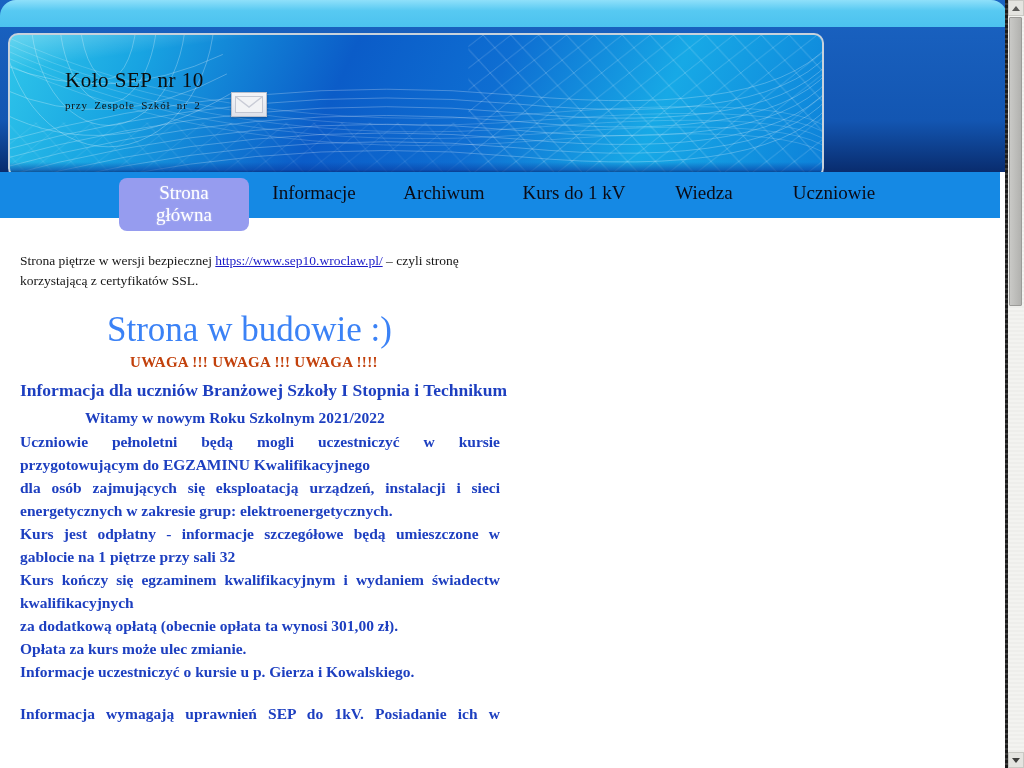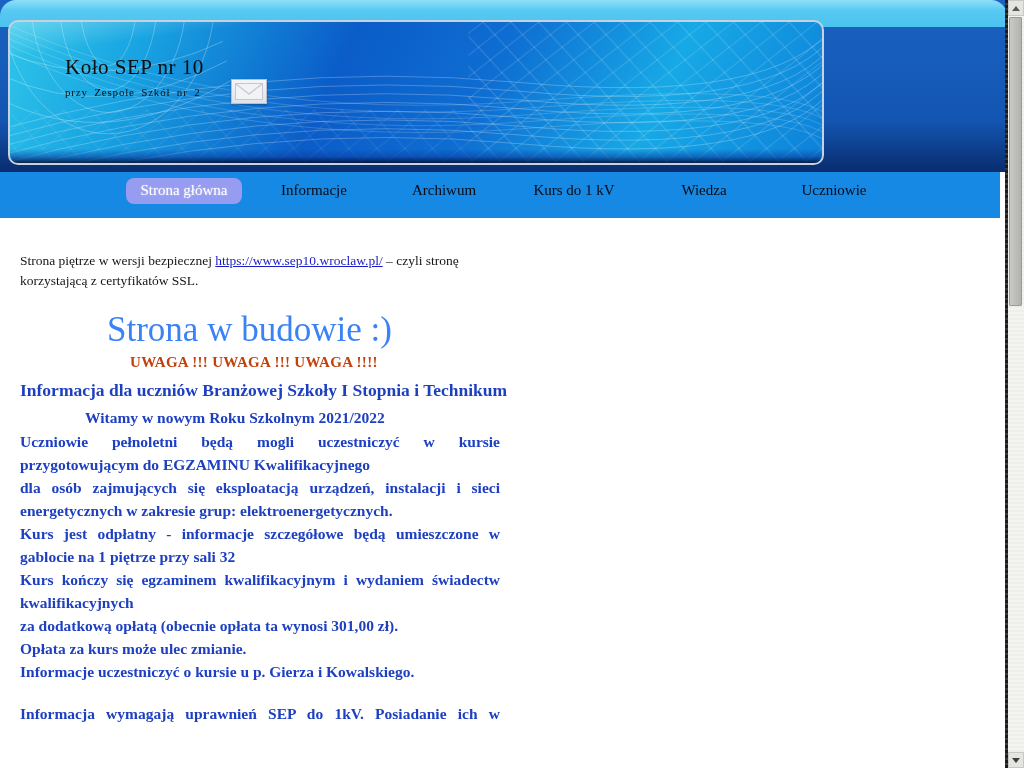--- a/index.html
+++ b/index.html
@@ -13,21 +13,21 @@
   }
   
   .top-band {
     position:absolute; left:0; top:0; width:1007px; height:27px;
     background:linear-gradient(180deg,#8fe0fa 0%, #57c9f2 40%, #4cc2ef 100%);
     border-radius:16px 16px 0 0;
   }
 
   
   .banner {
-    position:absolute; left:8px; top:20px; width:816px; height:145px;
+    position:absolute; left:8px; top:33px; width:816px; height:145px;
     border:2px solid #c7d2dc; border-radius:10px;
     background:
       linear-gradient(172deg, rgba(255,255,255,.28) 0%, rgba(255,255,255,0) 14%),
       linear-gradient(115deg, #2fc6ea 0%, #18a4e2 16%, #0b5cc8 40%, #0e6ed2 58%, #17a9e6 78%, #0d80d9 100%);
     overflow:hidden;
   }
   .banner::after {
     content:""; position:absolute; left:0; right:0; bottom:0; height:14px;
     background:linear-gradient(180deg, rgba(0,30,100,0) 0%, rgba(10,60,160,.55) 55%, rgba(2,12,50,.85) 100%);
   }
@@ -49,21 +49,21 @@
   }
 
   
   .nav-bar {
     position:absolute; left:0; top:172px; width:1000px; height:46px;
     background:#1589e4;
   }
   .nav-list { list-style:none; display:flex; padding-left:119px; padding-top:4px; }
   .nav-list li { width:130px; text-align:center; }
   .nav-link {
-    display:inline-block; font-size:15px; color:#0a0a14; padding-top:6px;
+    display:inline-block; font-size:19px; color:#0a0a14; padding-top:6px;
     cursor:pointer; text-decoration:none;
   }
   .nav-link.active {
     background:#969cef; color:#ffffff; border-radius:8px;
     padding:4px 14px 5px 14px; margin-top:2px;
     text-shadow:0 0 2px rgba(255,255,255,.5);
   }
 
   
   .content { position:absolute; left:20px; top:218px; width:502px; }

